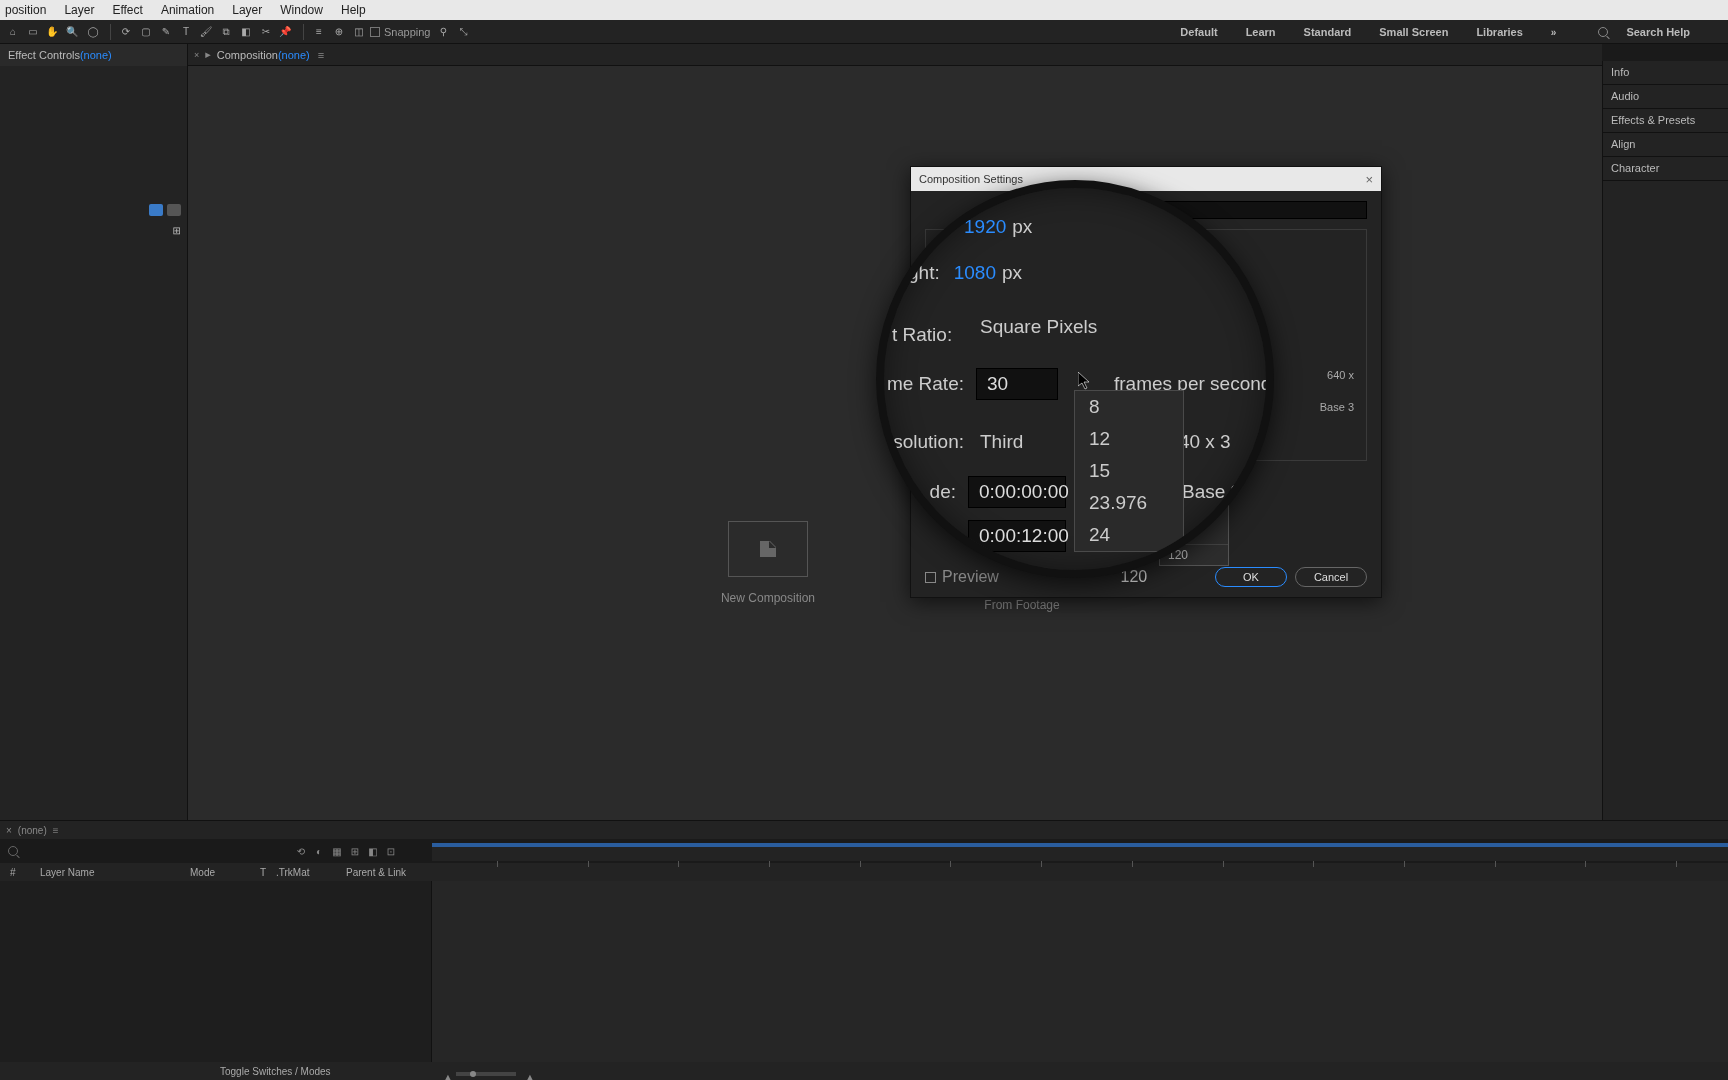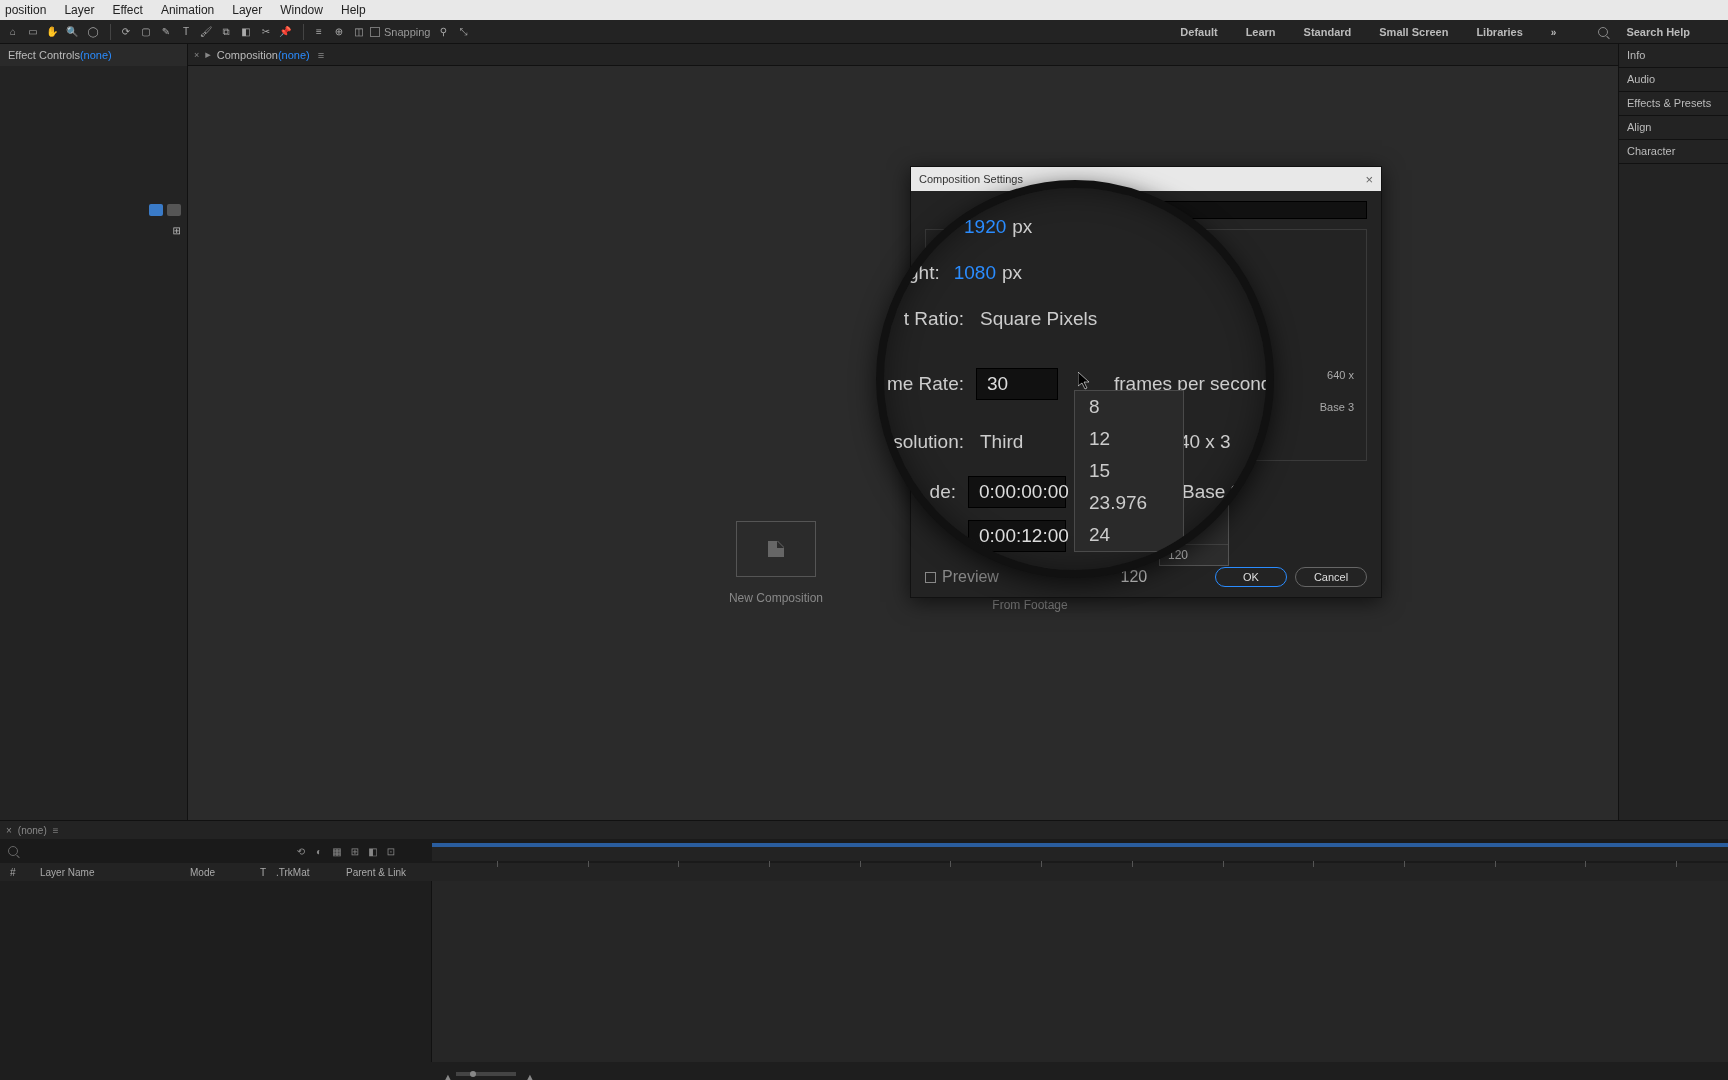--- a/index.html
+++ b/index.html
@@ -45,21 +45,21 @@
   .viewer { flex: 1; background: #2b2b2b; display: flex; align-items: center; justify-content: center; gap: 160px; }
   .new-comp-block { display: flex; flex-direction: column; align-items: center; color: #888; font-size: 12px; }
   .new-comp-block .icon { width: 80px; height: 56px; border: 1px solid #555; display: flex; align-items: center; justify-content: center; margin-bottom: 14px; position:relative;}
   .new-comp-block .icon .shape { width: 24px; height: 24px; color: #666; position:relative;}
 
   .viewer-footer { height: 20px; background: #232323; display: flex; align-items: center; font-size: 10px; color: #aaa; padding: 0 6px; gap: 8px; }
   .viewer-footer .sq { width: 12px; height: 10px; border: 1px solid #555; }
   .viewer-footer .icon { width: 12px; height: 12px; color: #888;}
 
   
-  .right-col { width: 110px; background: #232323; border-left: 1px solid #111; }
+  .right-col { width: 126px; background: #232323; border-left: 1px solid #111; margin-top: 17px; }
   .right-col .rp { height: 24px; font-size: 11px; color: #bbb; padding: 5px 8px; border-bottom: 1px solid #111; }
 
   
   .timeline { position: absolute; left: 0; right: 0; bottom: 0; height: 260px; background: #1e1e1e; border-top: 1px solid #111; }
   .tl-tabs { height: 18px; background: #232323; display: flex; align-items: center; font-size: 10px; color: #bbb; padding: 0 6px; gap: 6px; }
   .tl-tabs .close { color: #888; }
   .tl-tabs .nm { color: #888; }
   .tl-search-row { height: 24px; background: #1a1a1a; display: flex; align-items: center; padding: 0 4px; }
   .tl-search { flex: 0 0 280px; }
   .tl-search .mag { width: 10px; height: 10px; border: 1px solid #666; border-radius: 50%; display: inline-block; margin: 0 4px; position: relative; }
@@ -316,20 +316,23 @@
           <div class="tick" style="left:54%"></div>
           <div class="tick" style="left:61%"></div>
         <div class="tick" style="left:68%"></div>
           <div class="tick" style="left:75%"></div>
           <div class="tick" style="left:82%"></div>
         <div class="tick" style="left:89%"></div>
           <div class="tick" style="left:96%"></div>
       </div>
     </div>
   </div>
+  <div class="tl-footer">
+    <span class="toggle">Toggle Switches / Modes</span>
+  </div>
   <div class="tl-zoom">
     <span class="mtn">▲</span>
     <div class="bar">
         <div class="knob"></div>
       </div>
     <span class="mtn">▲</span>
   </div>
 </div>
 
 <div class="dialog">
@@ -417,21 +420,21 @@
     </div>
 
 
     <div class="mg-row" style="top:104px;">
       <span style="margin-left:54px;" class="mg-label">ght:</span>
       <span style="margin-left:14px;" class="mg-blue">1080</span>
       <span style="margin-left:6px;">px</span>
     </div>
 
     <div class="mg-row" style="top:150px;">
-      <span style="margin-left:38px; width:72px; text-align:right;" class="mg-label">t Ratio:</span>
+      <span style="margin-left:38px; width:72px; text-align:left;margin-top:16px;" class="mg-label">t Ratio:</span>
       <span style="margin-left:16px;">Square Pixels</span>
     </div>
 
     <div class="mg-row" style="top:210px;">
       <span style="margin-left:30px; width:80px; text-align:right;" class="mg-label">me Rate:</span>
       <span class="mg-input" style="margin-left:12px; width:82px;">30</span>
       <span style="margin-left:56px;">frames per second</span>
     </div>
 
     <div class="mg-cursor" style="top:214px; left:224px;">

